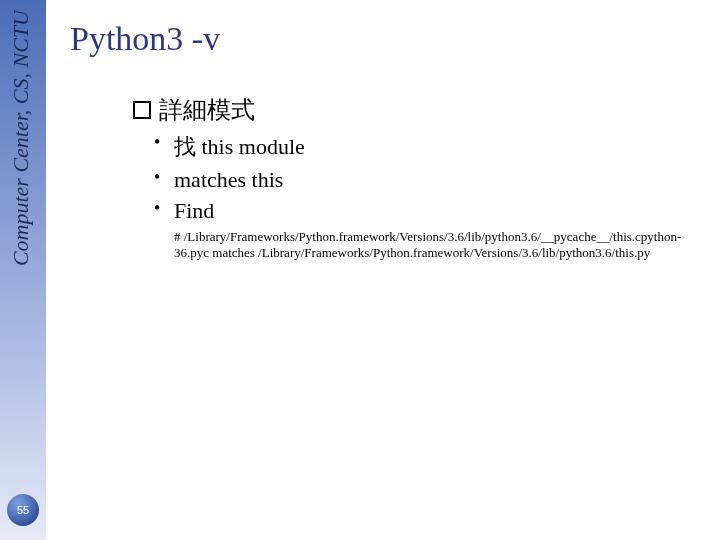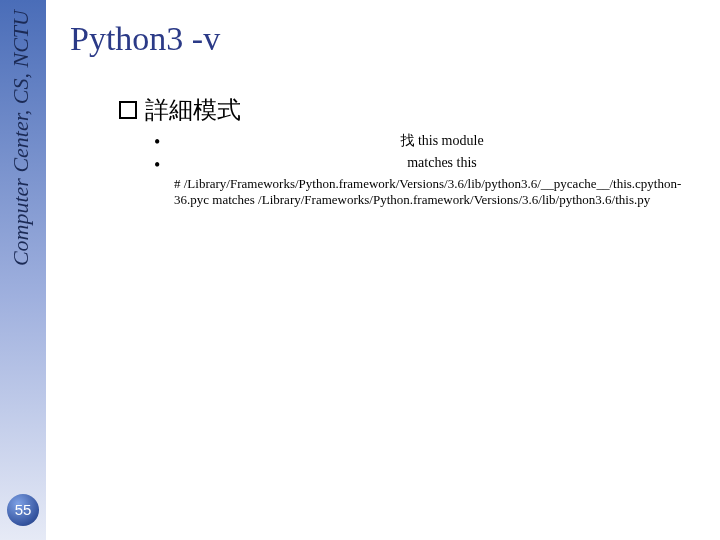--- a/index.html
+++ b/index.html
@@ -40,55 +40,54 @@
   }
   .page-badge {
     position: absolute;
     left: 7px;
     bottom: 14px;
     width: 32px;
     height: 32px;
     border-radius: 50%;
     background: radial-gradient(circle at 35% 30%, #7fa2e6 0%, #34539e 70%, #223a74 100%);
     color: #fff;
-    font-size: 15px;
+    font-size: 11px;
     line-height: 32px;
     text-align: center;
     font-family: Arial, sans-serif;
   }
   .content {
     position: absolute;
     left: 70px;
     top: 0;
     right: 10px;
   }
   .title {
     color: #2b3a87;
     font-size: 34px;
     margin-top: 20px;
     margin-bottom: 36px;
     font-weight: normal;
   }
   .outline-item {
     font-size: 24px;
-    margin: 6px 0 6px 14px;
+    margin: 6px 0 6px 28px;
     padding-left: 35px;
   }
   .box {
     display: inline-block;
     width: 14px;
     height: 14px;
     border: 2px solid #000;
     margin-right: 8px;
     vertical-align: -1px;
   }
   .sub-bullets {
     margin-left: 84px;
-    font-size: 14px;
-    text-align: center;
+    font-size: 22px;
   }
   .sub-bullets .row {
     position: relative;
     padding-left: 20px;
     margin: 5px 0;
   }
   .sub-bullets .row::before {
     content: "•";
     position: absolute;
     left: 0;
@@ -115,17 +114,18 @@
   <div class="content">
     <div class="title">Python3 -v</div>
 
     <div class="outline-item">
       <span class="box"></span><span>詳細模式</span>
     </div>
 
     <div class="sub-bullets">
       <div class="row">找 this module</div>
       <div class="row">matches this</div>
+      <div class="row">Find</div>
     </div>
     <div class="note"># /Library/Frameworks/Python.framework/Versions/3.6/lib/python3.6/__pycache__/this.cpython-36.pyc matches /Library/Frameworks/Python.framework/Versions/3.6/lib/python3.6/this.py</div>
 
   </div>
 </div>
 
 </body></html>

